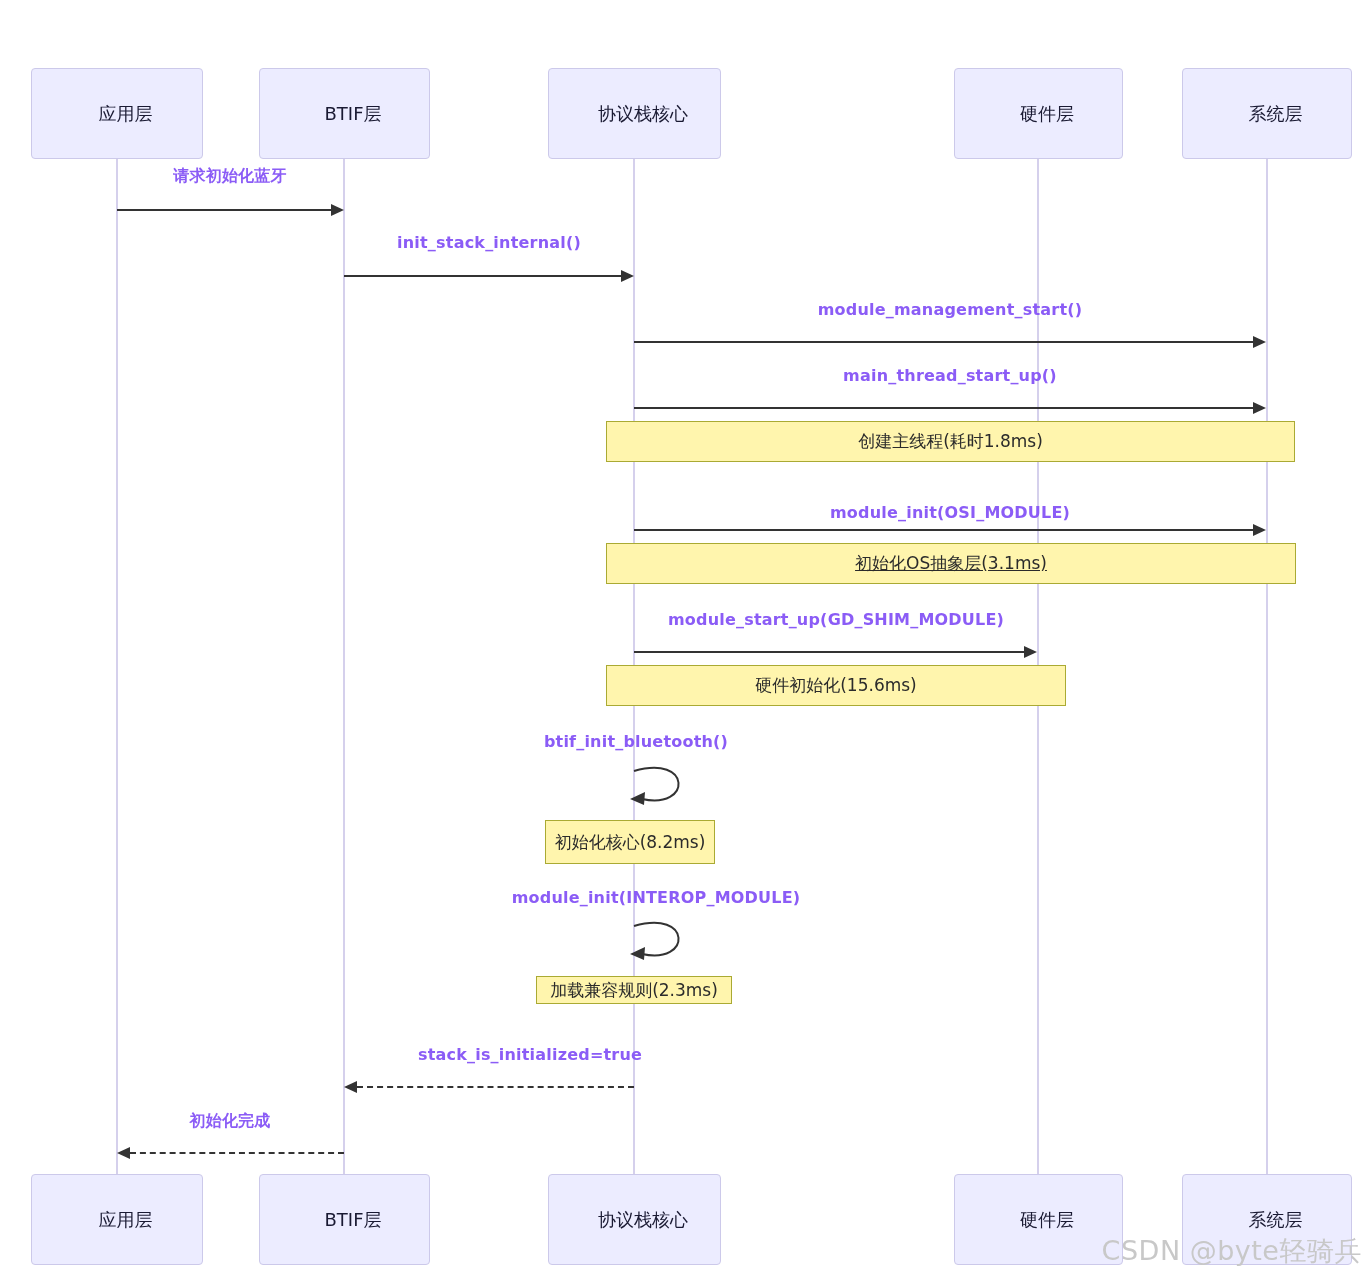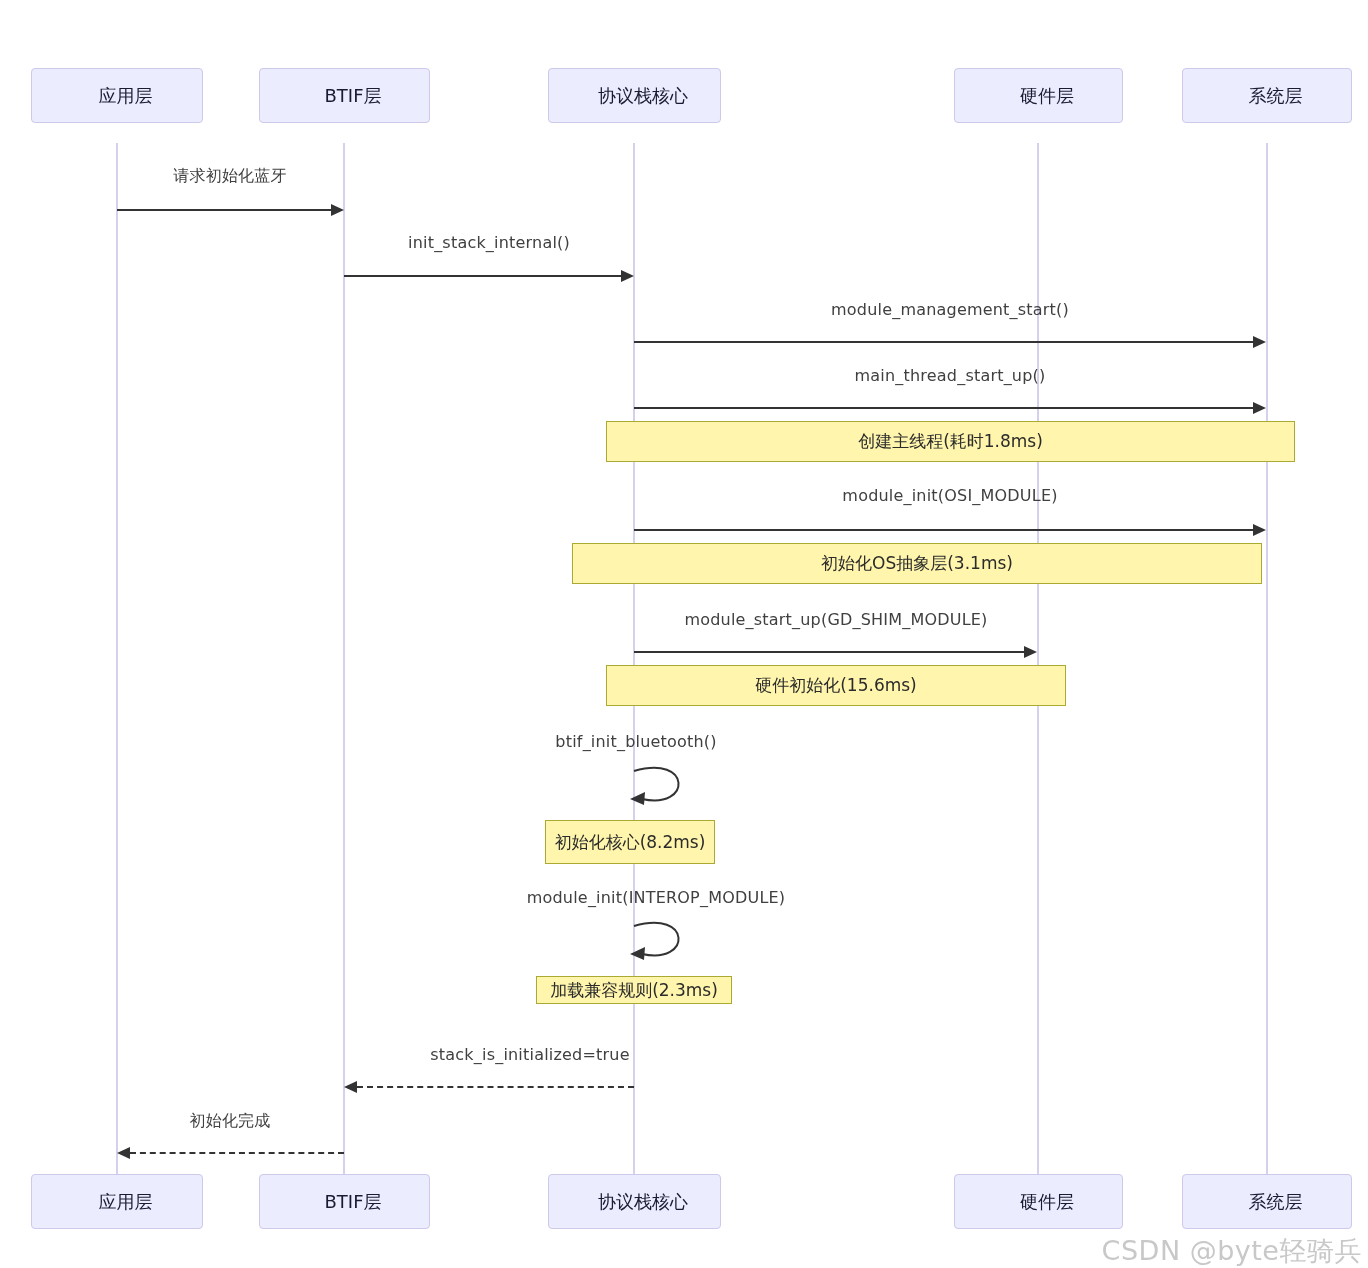--- a/index.html
+++ b/index.html
@@ -10,21 +10,21 @@
   }
   .canvas {
     position: relative;
     width: 1368px;
     height: 1268px;
     background: #ffffff;
     overflow: hidden;
   }
   .actor-box {
     position: absolute;
-    height: 55px;
+    height: 91px;
     background: #ECECFF;
     border: 1px solid #CCC9EA;
     border-radius: 4px;
     display: flex;
     align-items: center;
     justify-content: center;
     font-size: 18px;
     color: #1a1a33;
     z-index: 3;
     padding-left: 17px;
@@ -32,24 +32,25 @@
   .lifeline {
     position: absolute;
     width: 2px;
     background: #D5D0EC;
     z-index: 1;
   }
   .msg-label {
     position: absolute;
     transform: translateX(-50%);
     font-size: 16px;
-    color: #404040;
+    color: #8b5cf6;
     white-space: nowrap;
     z-index: 4;
     letter-spacing: 0.2px;
+    font-weight: bold;
   }
   .msg-line {
     position: absolute;
     height: 0;
     border-top: 2px solid #333333;
     z-index: 2;
   }
   .msg-line.dashed { border-top-style: dashed; }
   .head-right {
     position: absolute;
@@ -131,25 +132,25 @@
   <div class="head-right" style="left:1253px; top:336px;"></div>
 
   <div class="msg-label" style="left:950px; top:366px;">main_thread_start_up()</div>
   <div class="msg-line" style="left:634px; top:407px; width:620px;"></div>
   <div class="head-right" style="left:1253px; top:402px;"></div>
 
   <div class="note" style="left:606px; top:421px; width:689px; height:41px;">
       <span>创建主线程(耗时1.8ms)</span>
     </div>
 
-  <div class="msg-label" style="left:950px; top:486px;">module_init(OSI_MODULE)</div>
+  <div class="msg-label" style="left:950px; top:503px;">module_init(OSI_MODULE)</div>
   <div class="msg-line" style="left:634px; top:529px; width:620px;"></div>
   <div class="head-right" style="left:1253px; top:524px;"></div>
 
-  <div class="note" style="left:572px; top:543px; width:690px; height:41px;">
+  <div class="note" style="left:606px; top:543px; width:690px; height:41px;text-decoration:underline;">
       <span>初始化OS抽象层(3.1ms)</span>
     </div>
 
   <div class="msg-label" style="left:836px; top:610px;">module_start_up(GD_SHIM_MODULE)</div>
   <div class="msg-line" style="left:634px; top:651px; width:391px;"></div>
   <div class="head-right" style="left:1024px; top:646px;"></div>
 
   <div class="note" style="left:606px; top:665px; width:460px; height:41px;">
       <span>硬件初始化(15.6ms)</span>
     </div>

